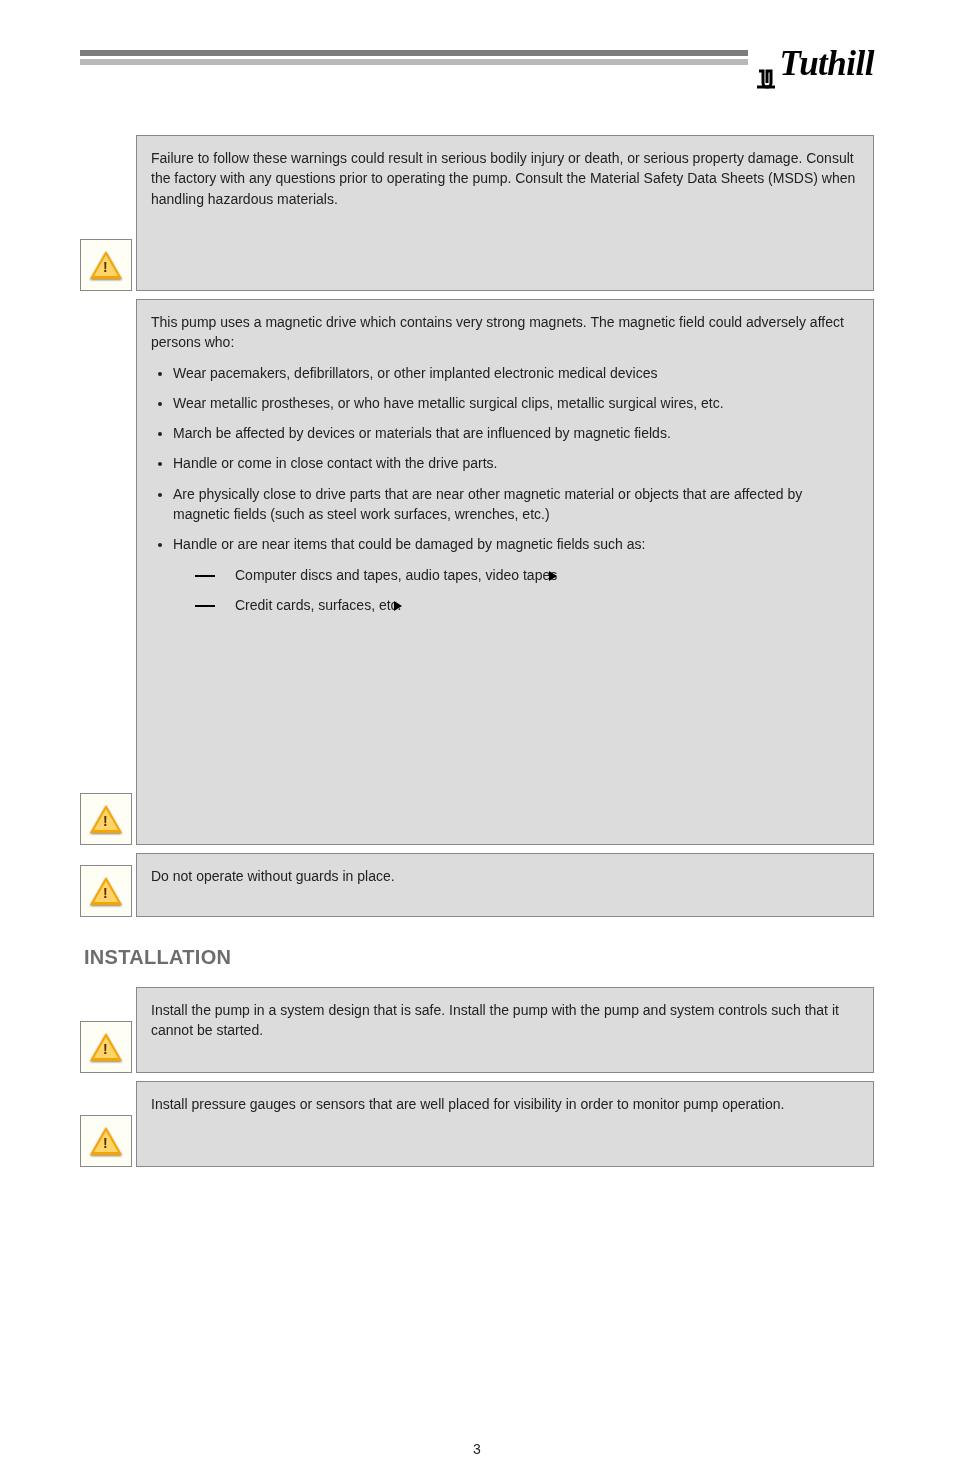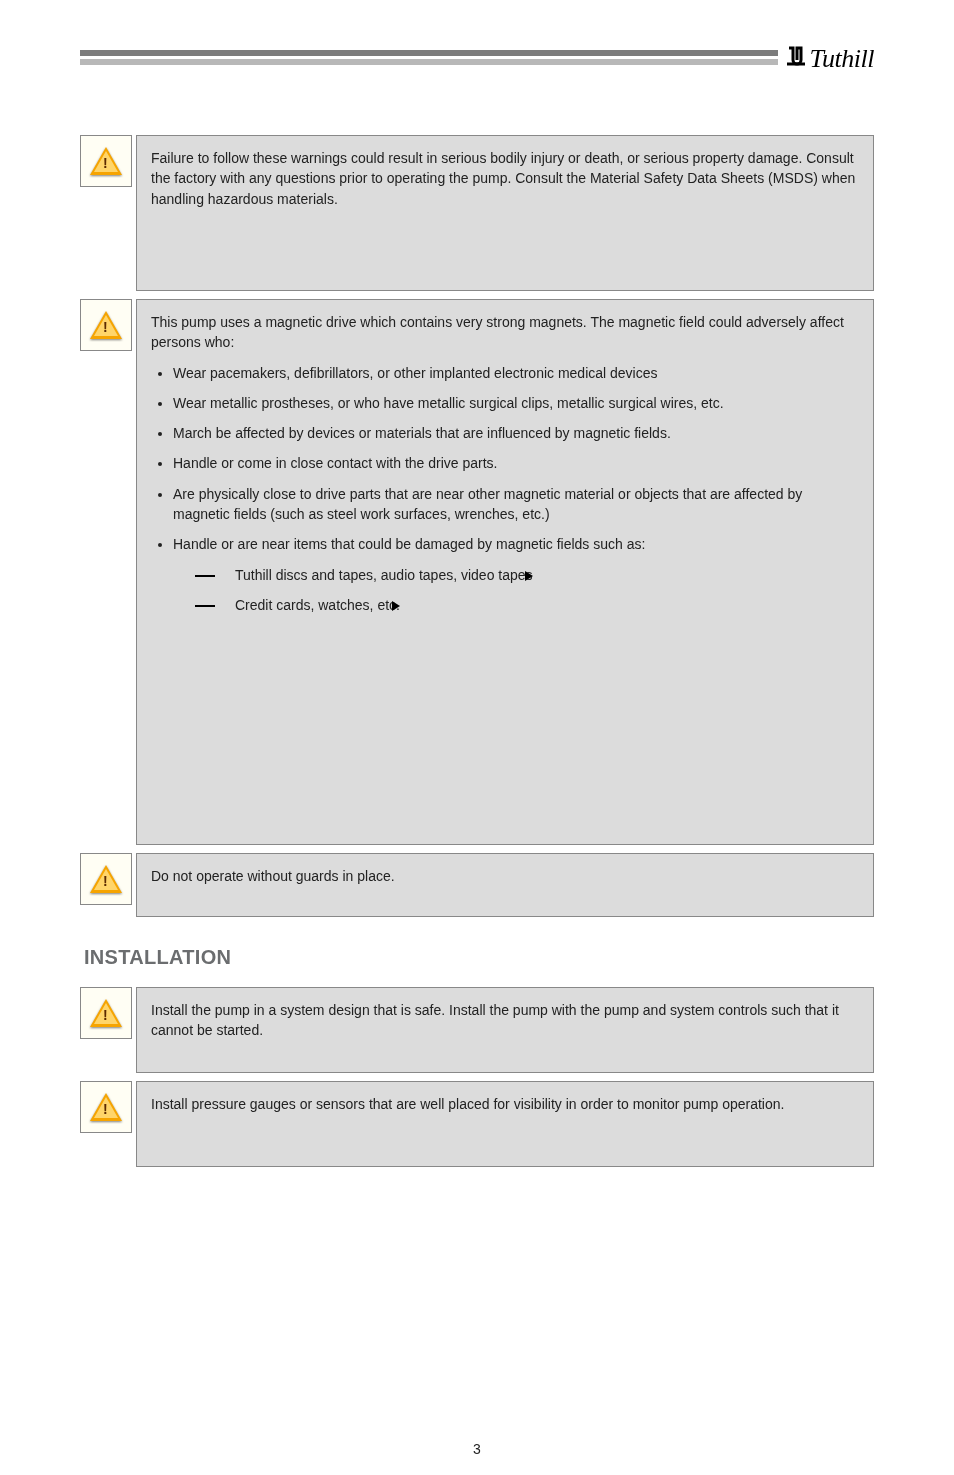--- a/index.html
+++ b/index.html
@@ -1,24 +1,24 @@
 <!DOCTYPE html>
 <html><head>
 <meta charset="utf-8">
 <style>
   html,body{margin:0;padding:0;background:#fff;font-family:Arial,Helvetica,sans-serif}
   .page{width:954px;height:1475px;position:relative;margin:0 auto;box-sizing:border-box;padding:0 80px}
   .header{padding-top:50px;position:relative}
   .bar-dark{height:6px;background:#7c7c7c}
   .bar-light{height:6px;background:#b8b8b8;margin-top:3px}
-  .logo{position:absolute;right:0;top:44px;font-family:Georgia,'Times New Roman',serif;font-weight:400;font-size:26px;font-style:italic;letter-spacing:-0.5px;color:#000;display:flex;align-items:flex-start;gap:2px;background:#fff;padding-left:6px}
+  .logo{position:absolute;right:0;top:44px;font-family:Georgia,'Times New Roman',serif;font-weight:700;font-size:35px;font-style:italic;letter-spacing:-0.5px;color:#000;display:flex;align-items:flex-end;gap:2px;background:#fff;padding-left:6px}
   .logo-mark{width:24px;height:24px;display:inline-block;position:relative}
   .logo-mark svg{width:100%;height:100%}
   .content{padding-top:70px}
-  .block-row{display:flex;align-items:flex-start;gap:4px;margin-bottom:8px}
+  .block-row{display:flex;align-items:flex-end;gap:4px;margin-bottom:8px}
   .icon-cell{width:50px;height:50px;border:1px solid #888;background:#fffef4;display:flex;align-items:center;justify-content:center;flex:0 0 50px}
   .warn-tri{width:0;height:0;border-left:16px solid transparent;border-right:16px solid transparent;border-bottom:28px solid #f6a400;position:relative;filter:drop-shadow(0 1px 1px rgba(0,0,0,.5))}
   .warn-tri::before{content:"";position:absolute;left:-12px;top:4px;width:0;height:0;border-left:12px solid transparent;border-right:12px solid transparent;border-bottom:21px solid #ffd56a}
   .warn-tri::after{content:"!";position:absolute;left:-3px;top:8px;font-weight:900;font-size:14px;color:#5b2a00}
   .text-cell{flex:1;border:1px solid #888;background:#dcdcdc;padding:12px 14px;min-height:26px;font-size:14px;line-height:1.45;color:#222}
   .text-cell ul{margin:10px 0 15px 0;padding-left:22px}
   .text-cell li{margin-bottom:10px}
   .sublist{list-style:none;padding-left:28px;margin-top:8px}
   .sublist li::before{content:"";display:inline-block;width:20px;height:0;border-top:2px solid #000;vertical-align:middle;margin-right:8px;position:relative}
   .sublist li::after{content:"";display:inline-block;width:0;height:0;border-top:5px solid transparent;border-bottom:5px solid transparent;border-left:8px solid #000;vertical-align:middle;margin-left:-8px}
@@ -66,22 +66,22 @@
         <div>This pump uses a magnetic drive which contains very strong magnets. The magnetic field could adversely affect persons who:</div>
         <ul>
           <li>Wear pacemakers, defibrillators, or other implanted electronic medical devices</li>
           <li>Wear metallic prostheses, or who have metallic surgical clips, metallic surgical wires, etc.</li>
           <li>March be affected by devices or materials that are influenced by magnetic fields.</li>
           <li>Handle or come in close contact with the drive parts.</li>
           <li>Are physically close to drive parts that are near other magnetic material or objects that are affected by magnetic fields (such as steel work surfaces, wrenches, etc.)</li>
           <li>
             <span>Handle or are near items that could be damaged by magnetic fields such as:</span>
             <ul class="sublist">
-              <li><span></span><span>Tuthill discs and tapes, audio tapes, video tapes</span></li>
-              <li><span></span><span>Credit cards, watches, etc.</span></li>
+              <li><span></span><span>Computer discs and tapes, audio tapes, video tapes</span></li>
+              <li><span></span><span>Credit cards, surfaces, etc.</span></li>
             </ul>
           </li>
         </ul>
       </div>
     </div>
 
     <div class="block-row">
       <div class="icon-cell">
           <span class="warn-tri"></span>
         </div>

